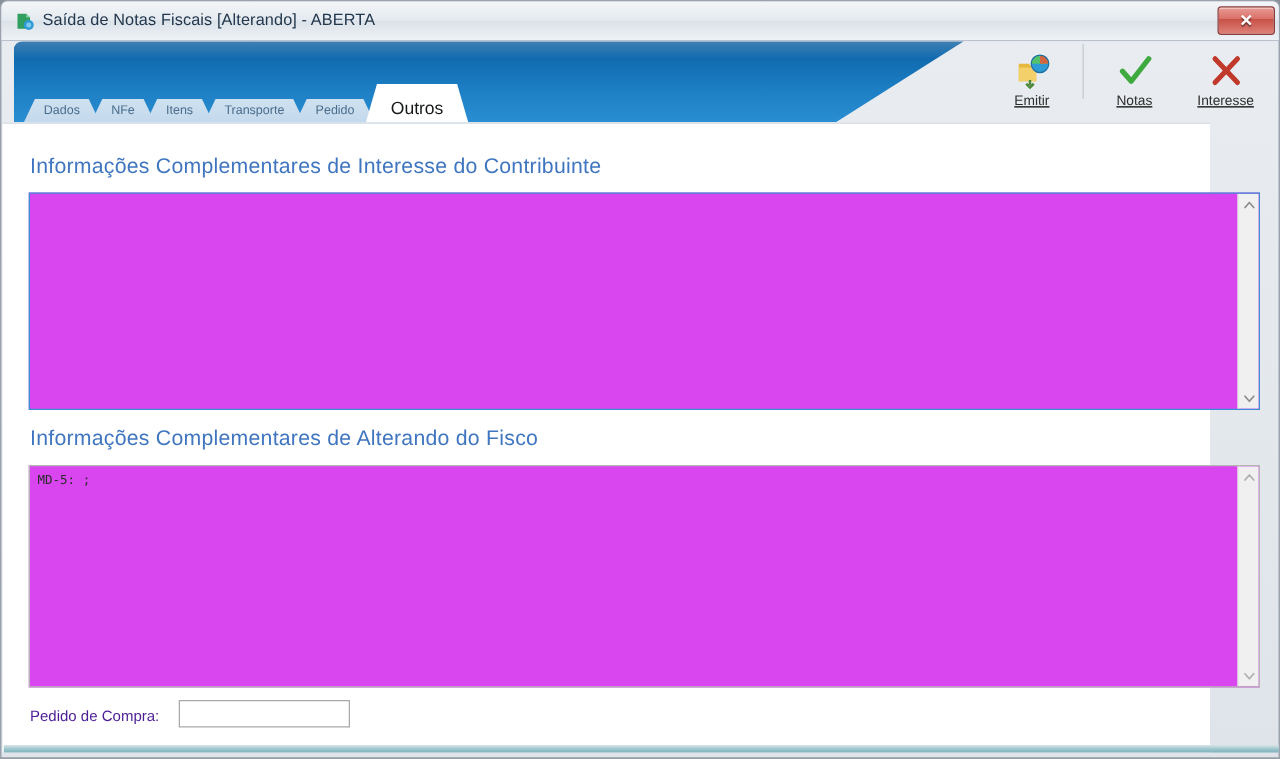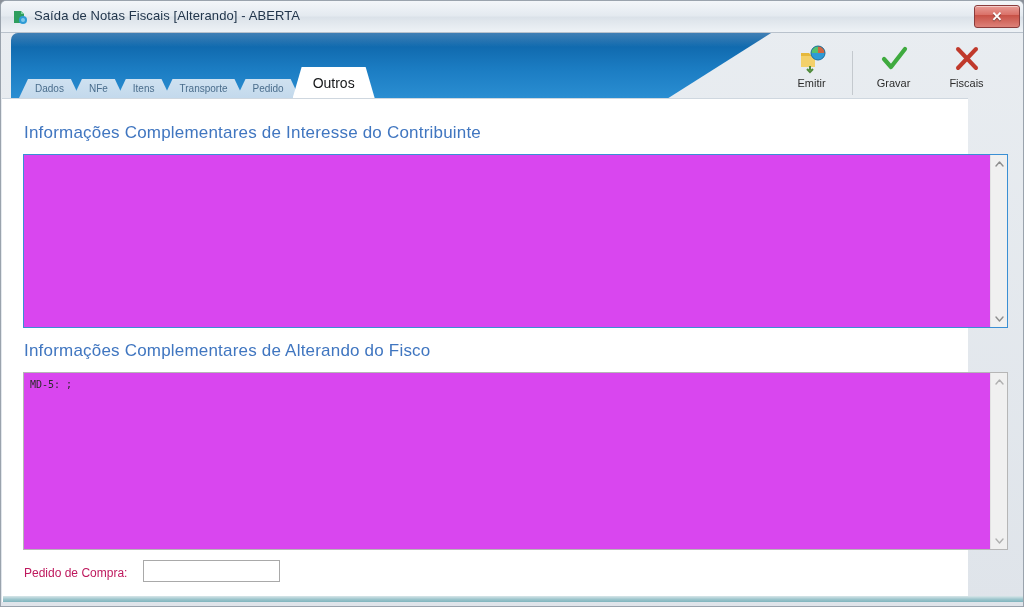--- a/index.html
+++ b/index.html
@@ -123,21 +123,22 @@
     cursor: pointer;
     clip-path: polygon(9px 0, calc(100% - 9px) 0, 100% 100%, 0 100%);
     white-space: nowrap;
   }
   .tab.active {
     background: #ffffff;
     color: #16181a;
     height: 31px;
     z-index: 4;
     font-size: 14px;
-    padding: 12px 20px;
+    padding: 4px 20px;
+    align-items: flex-end;
   }
 
   
   .content {
     position: absolute;
     left: 1px; top: 97px;
     width: 966px;
     height: 503px;
     background: #ffffff;
     border-top: 1px solid #cfd7df;
@@ -203,43 +204,44 @@
     font-size: 9px;
     line-height: 1;
   }
   .vscroll .arrow.up { top: 0; }
   .vscroll .arrow.down { bottom: 0; }
 
   
   .field-label {
     position: absolute;
     font-size: 12px;
-    color: #be185d;
+    color: #4c1d95;
     white-space: nowrap;
   }
   .field-input {
     position: absolute;
     background: #ffffff;
     border: 1px solid #a9a9a9;
     box-sizing: border-box;
     font-family: "Liberation Sans", sans-serif;
     font-size: 12px;
     color: #1e1e1e;
     padding: 2px 4px;
     outline: none;
   }
 
   
   .toolbar {
     position: absolute;
-    right: 20px; top: 34px;
+    right: 6px; top: 34px;
     height: 60px;
     display: flex;
-    align-items: flex-end;
+    align-items: flex-start;
     z-index: 6;
+    text-decoration: underline;
   }
   .tb-btn {
     width: 73px;
     height: 58px;
     display: flex;
     flex-direction: column;
     align-items: center;
     justify-content: center;
     gap: 3px;
     cursor: pointer;
@@ -323,31 +325,31 @@
     </div>
 
     <div class="tb-sep"></div>
 
     <div class="tb-btn">
       <span class="tb-icon">
         <svg width="30" height="30" viewBox="0 0 30 30">
           <path d="M5 15 L12 23 L26 5" stroke="#3faa3f" stroke-width="4.2" fill="none" stroke-linecap="round" stroke-linejoin="round"></path>
         </svg>
       </span>
-      <span class="tb-label">Gravar</span>
+      <span class="tb-label">Notas</span>
     </div>
 
     <div class="tb-btn">
       <span class="tb-icon">
         <svg width="30" height="30" viewBox="0 0 30 30">
           <path d="M6 5 L24 24" stroke="#c0392b" stroke-width="4" fill="none" stroke-linecap="round"></path>
           <path d="M24 5 L6 24" stroke="#c0392b" stroke-width="4" fill="none" stroke-linecap="round"></path>
         </svg>
       </span>
-      <span class="tb-label">Fiscais</span>
+      <span class="tb-label">Interesse</span>
     </div>
   </div>
 
   <div class="content">
 
     <div class="section-label" style="left:22px; top:24px;">Informações Complementares de Interesse do Contribuinte</div>
 
     <div class="textarea-box focused" style="left:21px; top:55px; width:985px; height:174px;">
       <div class="textarea-content"></div>
       <div class="vscroll">

